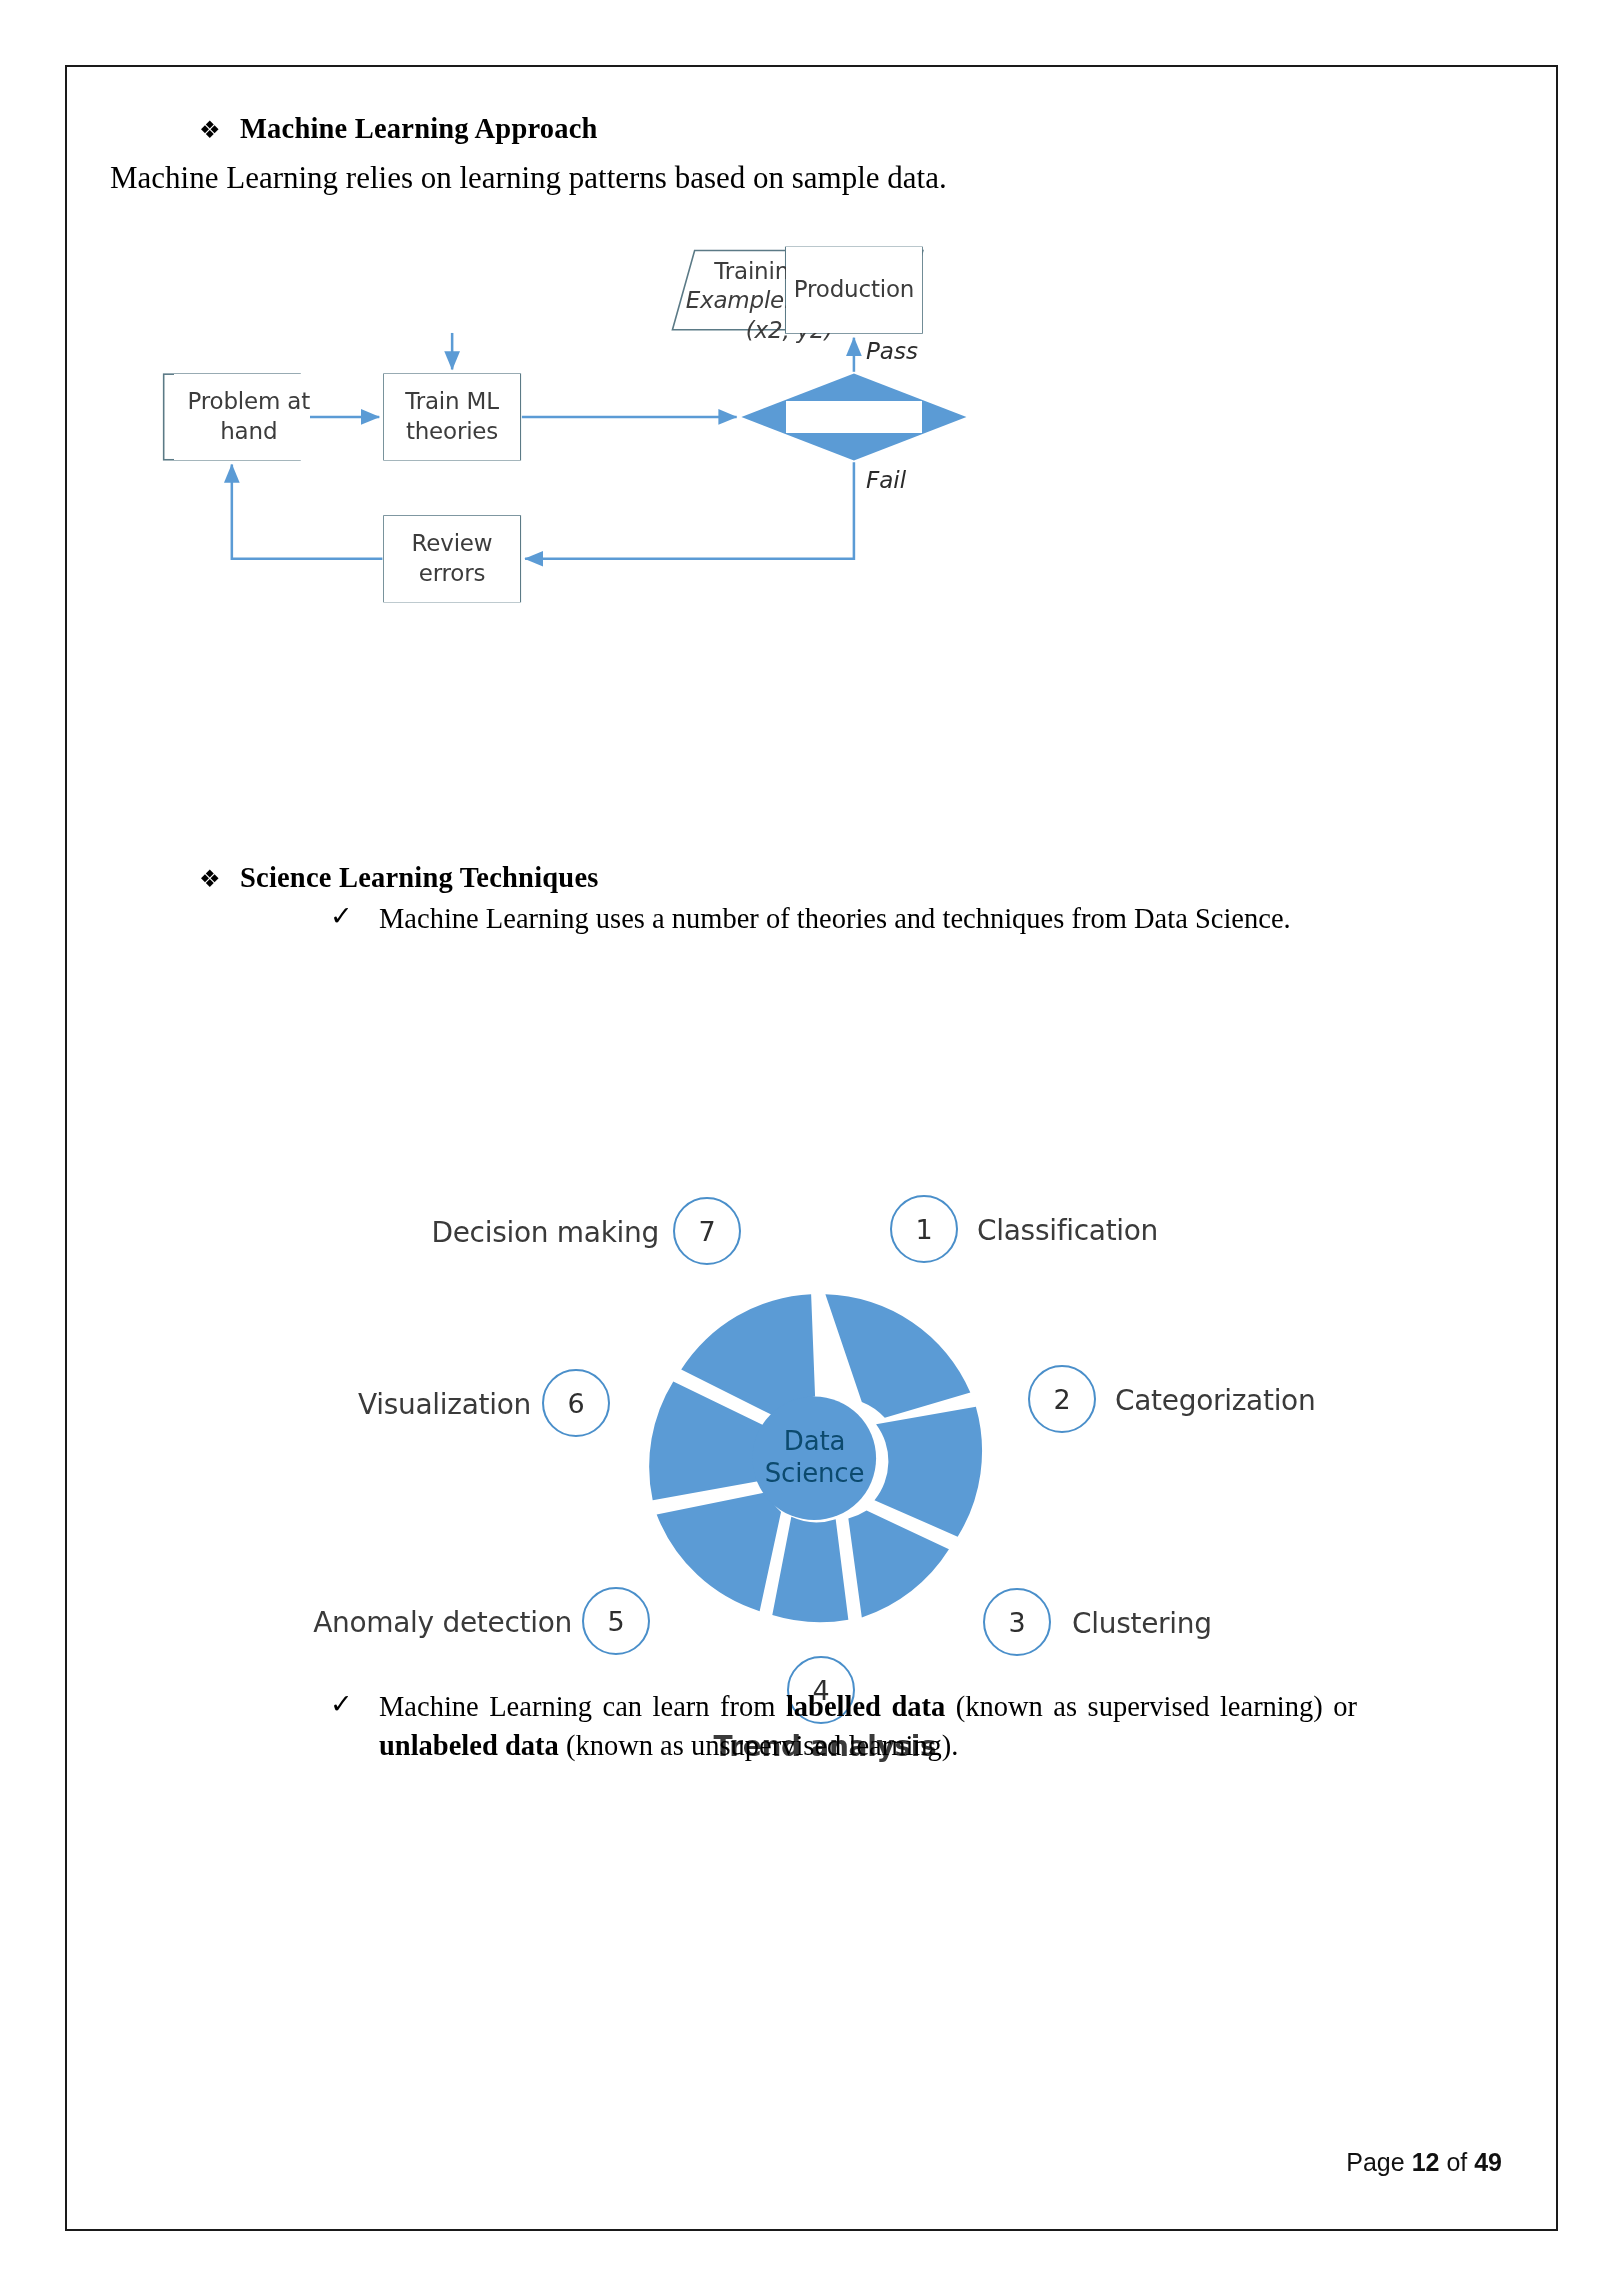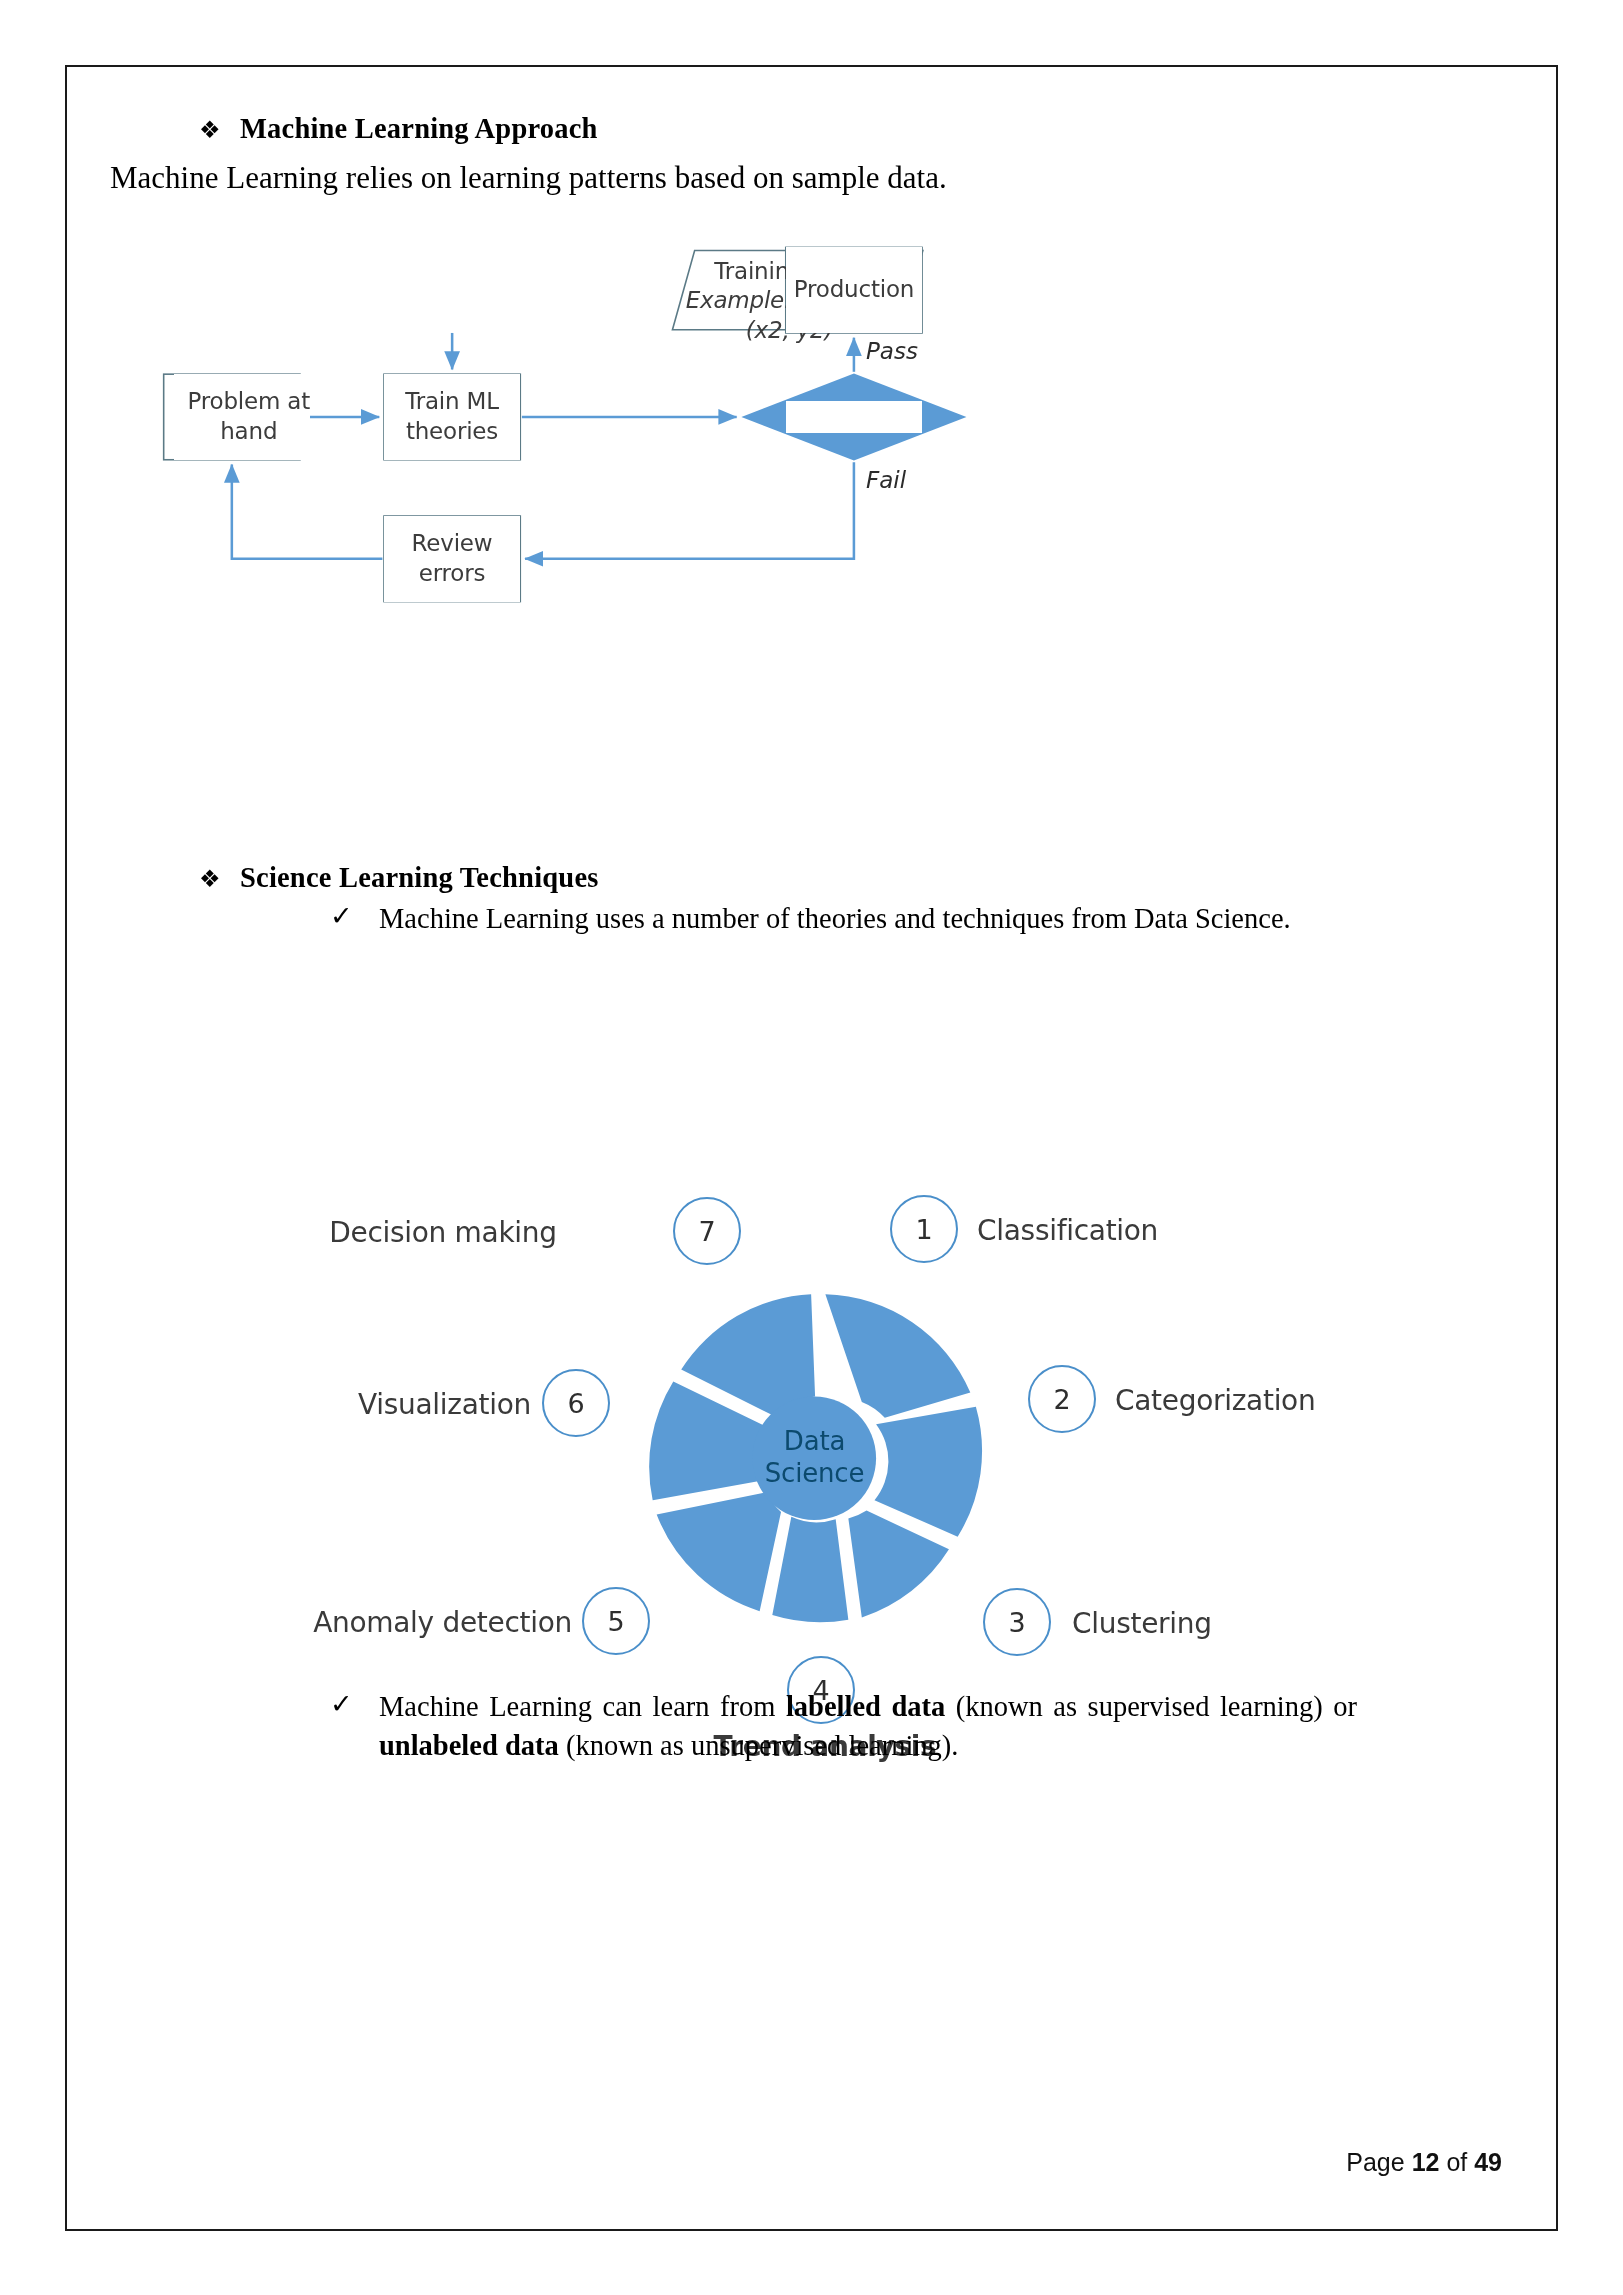--- a/index.html
+++ b/index.html
@@ -296,21 +296,21 @@
       <div class="wheel-num" style="left:515px; top:505px;">5</div>
       <div class="wheel-num" style="left:475px; top:287px;">6</div>
       <div class="wheel-num" style="left:606px; top:115px;">7</div>
 
       <div class="wheel-label right" style="left:910px; top:132px;">Classification</div>
       <div class="wheel-label right" style="left:1048px; top:302px;">Categorization</div>
       <div class="wheel-label right" style="left:1005px; top:525px;">Clustering</div>
       <div class="wheel-label" style="left:628px; top:648px; width:260px; text-align:center;font-weight:bold;">Trend analysis</div>
       <div class="wheel-label left" style="left:140px; top:524px; width:365px;">Anomaly detection</div>
       <div class="wheel-label left" style="left:147px; top:306px; width:317px;">Visualization</div>
-      <div class="wheel-label left" style="left:176px; top:134px; width:400px;text-align:center;">Decision making</div>
+      <div class="wheel-label left" style="left:192px; top:134px; width:400px;">Decision making</div>
     </div>
 
     <div class="check-item" style="left:263px; top:1620px; width:1027px;">
       <span class="check-mark">✓</span>
       <span class="check-text"><span>Machine Learning can learn from </span><b>labelled data</b><span> (known as supervised learning) or </span><b>unlabeled data</b><span> (known as unsupervised learning).</span></span>
     </div>
 
     <div class="footer">
       <span>Page </span><b>12</b><span> of </span><b>49</b>
     </div>

